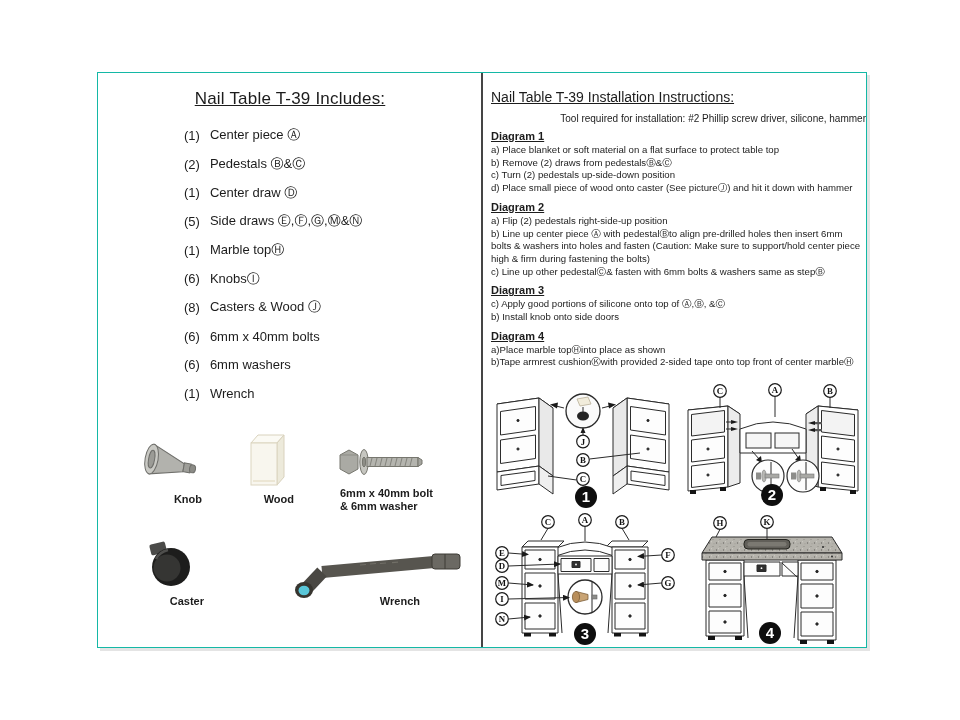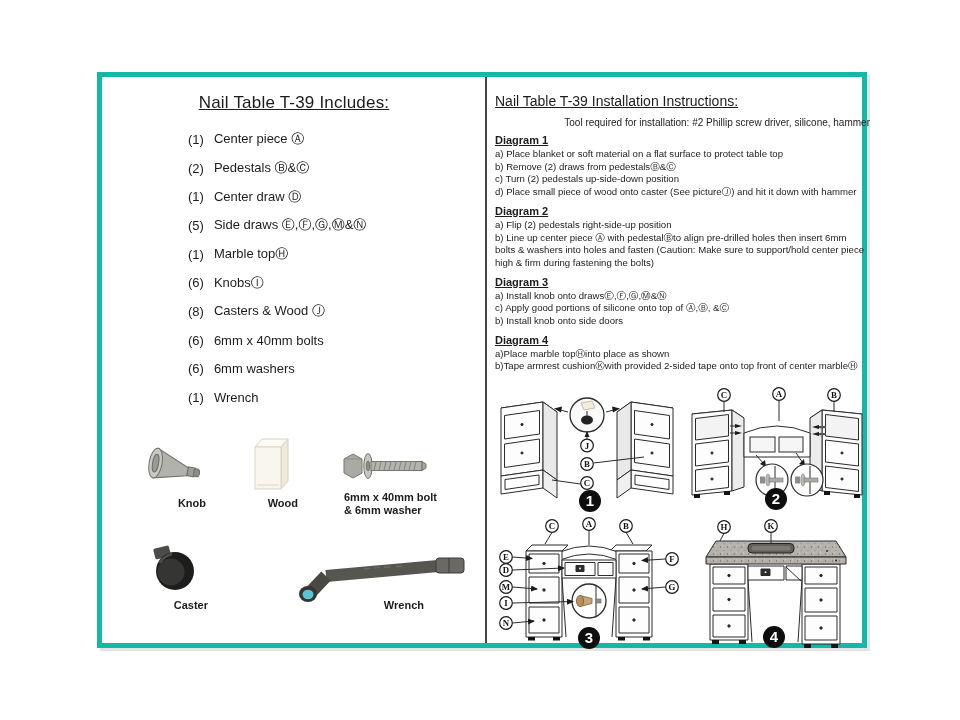--- a/index.html
+++ b/index.html
@@ -6,21 +6,21 @@
   html, body { margin:0; padding:0; }
   body {
     width:960px; height:720px; position:relative;
     background:#ffffff;
     font-family:"Liberation Sans","DejaVu Sans",sans-serif;
     color:#1c1c1c;
     overflow:hidden;
   }
   .sheet {
     position:absolute; left:97px; top:72px; width:770px; height:576px;
-    background:#ffffff; border:5px solid #14b8a6;
+    background:#ffffff; border:1px solid #14b8a6;
     box-shadow:3px 3px 0 #e4e4e4;
   }
   .divider {
     position:absolute; left:383px; top:0; width:2px; height:100%;
     background:#454545;
   }
   
   .includes-title {
     position:absolute; left:0; top:16px; width:384px; text-align:center;
     font-size:17px; font-weight:normal; margin:0;
@@ -214,27 +214,27 @@
           <p class="instr-line">c) Turn (2) pedestals up-side-down position</p>
           <p class="instr-line">d) Place small piece of wood onto caster (See pictureⒿ) and hit it down with hammer</p>
         </div>
     </div>
 
     <div class="instr-section">
       <h3 class="sec-head">Diagram 2</h3>
       <div class="sec-lines">
           <p class="instr-line">a) Flip (2) pedestals right-side-up position</p>
           <p class="instr-line">b) Line up center piece Ⓐ with pedestalⒷto align pre-drilled holes then insert 6mm bolts &amp; washers into holes and fasten (Caution: Make sure to support/hold center piece high &amp; firm during fastening the bolts)</p>
+          <p class="instr-line">c) Line up other pedestalⒸ&amp; fasten with 6mm bolts &amp; washers same as stepⒷ</p>
         </div>
     </div>
 
     <div class="instr-section">
       <h3 class="sec-head">Diagram 3</h3>
       <div class="sec-lines">
-          <p class="instr-line">a) Install knob onto drawsⒺ,Ⓕ,Ⓖ,Ⓜ&amp;Ⓝ</p>
           <p class="instr-line">c) Apply good portions of silicone onto top of Ⓐ,Ⓑ, &amp;Ⓒ</p>
           <p class="instr-line">b) Install knob onto side doors</p>
         </div>
     </div>
 
     <div class="instr-section">
       <h3 class="sec-head">Diagram 4</h3>
       <div class="sec-lines">
           <p class="instr-line">a)Place marble topⒽinto place as shown</p>
           <p class="instr-line">b)Tape armrest cushionⓀwith provided 2-sided tape onto top front of center marbleⒽ</p>

